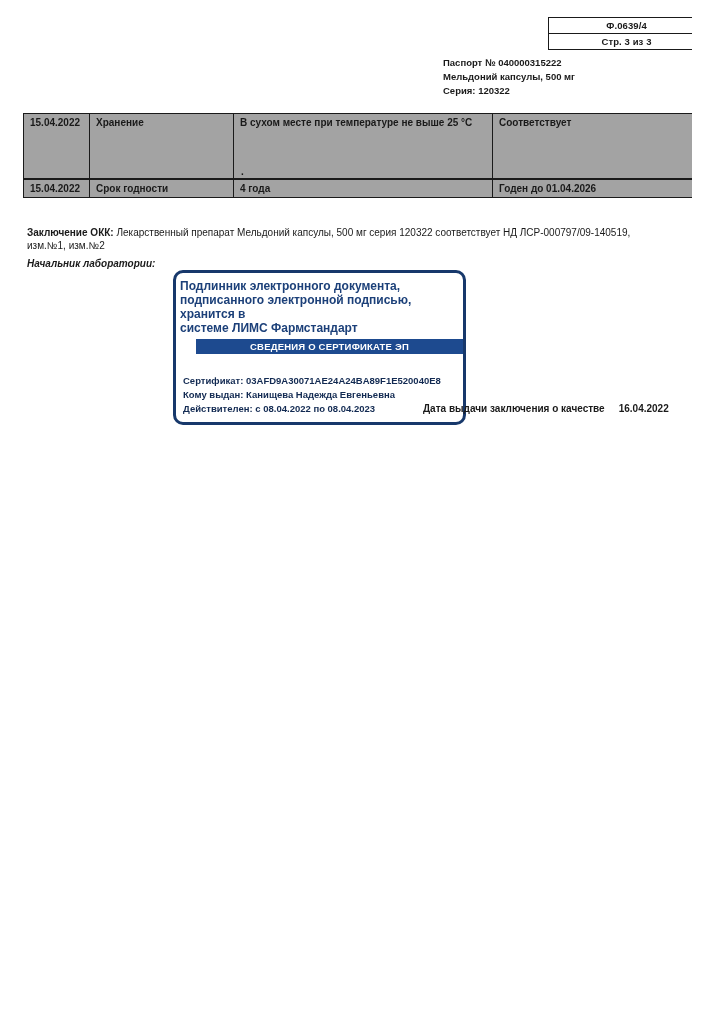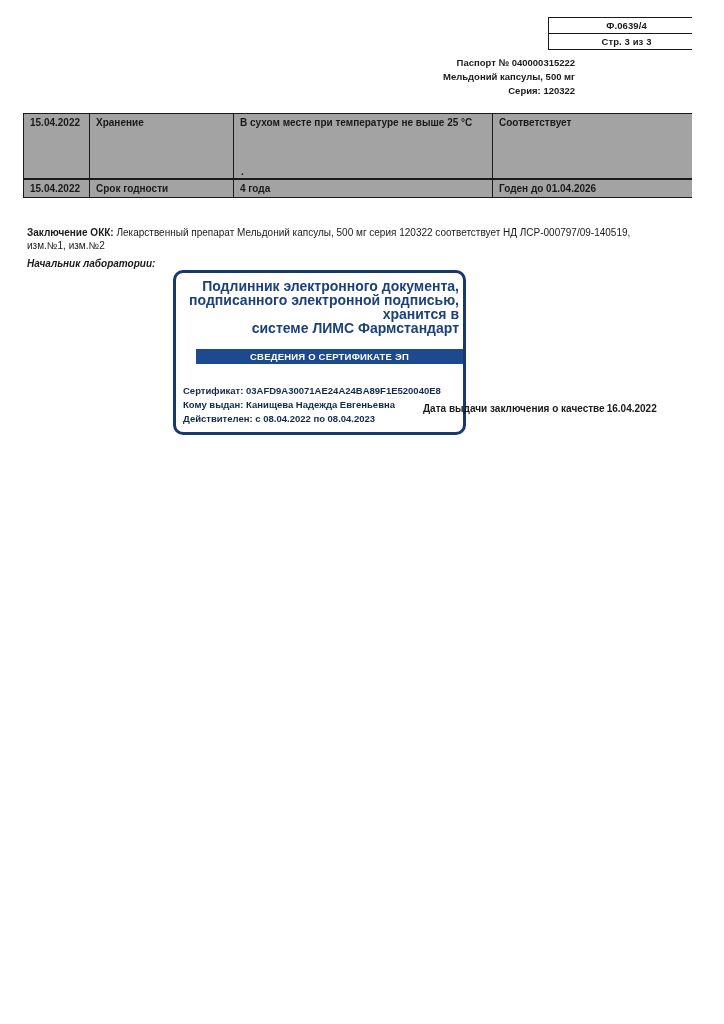--- a/index.html
+++ b/index.html
@@ -18,21 +18,21 @@
   }
   .form-box .cell {
     height:15px; line-height:15px; text-align:center;
     font-size:9.5px; font-weight:700; letter-spacing:.1px;
   }
   .form-box .cell + .cell { border-top:1.5px solid #1a1a1a; }
 
   
   .header-block {
     position:absolute; left:443px; top:56px;
-    font-size:9.5px; font-weight:600; line-height:14px; white-space:nowrap;text-align:right;
+    font-size:9.5px; font-weight:600; line-height:14px; white-space:nowrap;
   }
 
   
   .spec-table {
     position:absolute; left:23px; top:113px; width:680px;
     border-collapse:collapse; table-layout:fixed; background:#a3a3a3;
   }
   .spec-table td {
     border:1.2px solid #1a1a1a; vertical-align:top;
     padding:2px 6px; font-size:10px; font-weight:600; line-height:13px;
@@ -53,42 +53,42 @@
   .signer { margin-top:6px; font-weight:700;font-style:italic; }
 
   
   .stamp {
     position:absolute; left:173px; top:270px; width:293px;
     box-sizing:border-box;
     border:3px solid #17386b; border-radius:10px;
     background:#fff; overflow:hidden;
   }
   .stamp-head {
-    padding:6px 4px 14px; text-align:right;
-    color:#1c4079; font-weight:700; font-size:14px; line-height:14px;
+    padding:6px 4px 4px; text-align:left;
+    color:#1c4079; font-weight:700; font-size:12px; line-height:14px;
   }
   .stamp-bar {
     background:#1d4a8f; color:#ffffff; text-align:center;
     font-size:9.5px; font-weight:700; height:15px; line-height:15px;
     letter-spacing:.2px;
     margin-left:20px;
   }
   .stamp-creds {
     padding:20px 7px 6px; color:#122a52;
     font-size:9.5px; line-height:14px; white-space:nowrap;
   }
   .stamp-creds .label { font-weight:700; }
   .stamp-creds .value { font-weight:600; }
 
   
   .footer-date {
     position:absolute; left:423px; top:403px;
     font-size:10px; font-weight:600; white-space:nowrap;
   }
-  .footer-date .value { margin-left:2px; }
+  .footer-date .value { margin-left:14px; }
 </style>
 </head>
 <body>
 
 <div class="page">
 
   <div class="form-box">
     <div class="cell">Ф.0639/4</div>
     <div class="cell">Стр. 3 из 3</div>
   </div>

